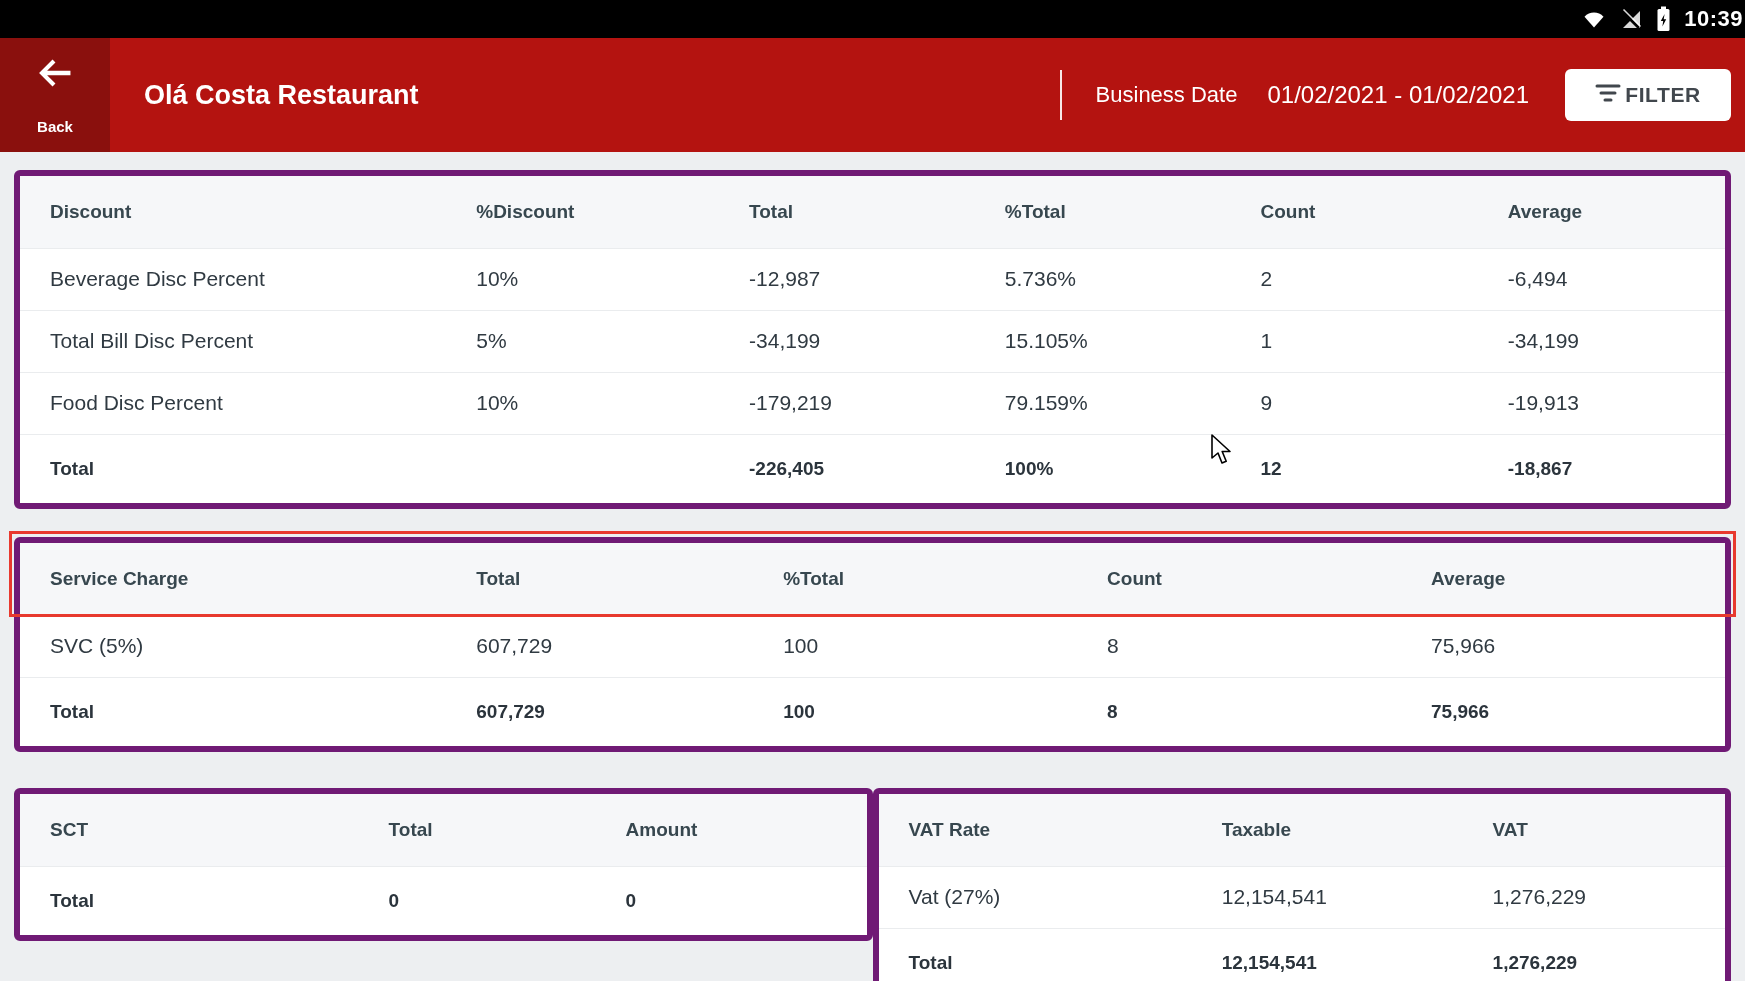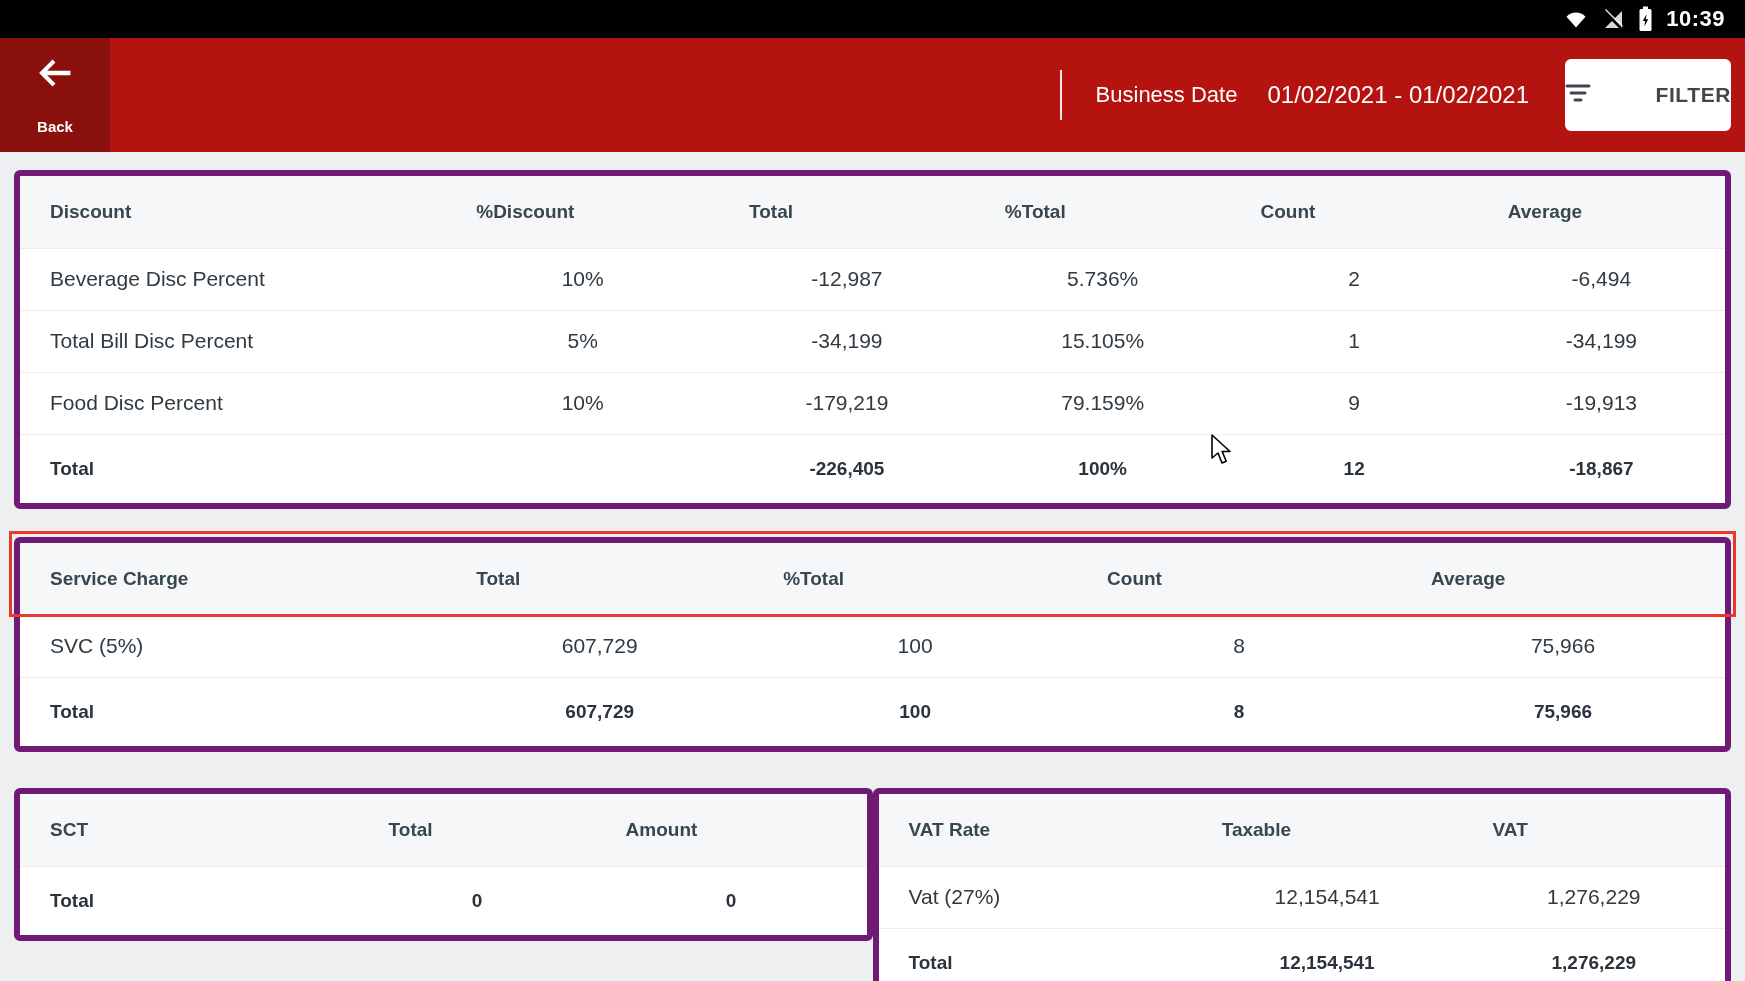--- a/index.html
+++ b/index.html
@@ -8,59 +8,59 @@
     font-family:"Liberation Sans", sans-serif;
     background:#edeff1;
     position:relative;
     overflow:hidden;
     color:#303a42;
   }
   
   .status-bar {
     height:38px; background:#000; color:#fff;
     display:flex; align-items:center; justify-content:flex-end;
-    gap:13px; padding:0 20px;
+    gap:13px; padding:0 2px;
   }
   .status-time { font-size:22px; font-weight:bold; letter-spacing:0.5px; }
   .sicon { display:flex; align-items:center; }
   
   .app-bar {
     height:114px; background:#b41310; color:#fff;
     display:flex; align-items:center;
   }
   .back-btn {
     width:110px; height:114px; background:#8a100d;
     display:flex; flex-direction:column; align-items:center; justify-content:center;
     gap:24px; cursor:pointer; flex:0 0 auto;
   }
   .back-label { font-size:15px; font-weight:bold; }
   .app-title { font-size:27px; font-weight:bold; margin-left:34px; }
   .flex-spacer { flex:1; }
   .vdivider { width:2px; height:50px; background:rgba(255,255,255,0.9); margin-right:34px; }
   .bd-label { font-size:22px; margin-right:30px; }
   .bd-value { font-size:24px; margin-right:36px; cursor:pointer; }
   .filter-btn {
-    height:72px; min-width:166px; background:#fff; border:none; border-radius:6px;
-    display:flex; align-items:center; justify-content:space-between; gap:4px;
+    height:52px; min-width:166px; background:#fff; border:none; border-radius:6px;
+    display:flex; align-items:center; justify-content:center; gap:4px;
     font-family:inherit; font-size:21px; font-weight:bold; color:#41474d;
     letter-spacing:0.6px; margin-right:14px; cursor:pointer;
   }
   
   .content { padding:18px 14px 0 14px; }
   .card {
     background:#fff; border:6px solid #701a75; border-radius:6px; overflow:hidden;
   }
   table { width:100%; border-collapse:collapse; table-layout:fixed; }
   th, td { padding:0 30px; white-space:nowrap; overflow:hidden; }
   th {
     height:72px; background:#f6f7f9;
     font-size:19px; font-weight:bold; color:#37474f; text-align:left;
   }
   td {
-    height:62px; font-size:21px; color:#303a42; text-align:center;
+    height:62px; font-size:21px; color:#303a42; text-align:left;
     border-top:1px solid #eaecee;
   }
   th.l, td.l { text-align:left; }
   tr.total-row td { font-weight:bold; font-size:19px; color:#2b343c; height:69px; }
   .gap28 { height:28px; }
   .gap36 { height:36px; }
   
   .sc-wrap { position:relative; }
   .highlight-box {
     position:absolute; top:-6px; left:-5px; right:-5px; height:86px;
@@ -100,20 +100,21 @@
 
 <div class="app-bar">
   <div class="back-btn">
     <span>
       <svg width="38" height="34" viewBox="0 0 24 22">
           <path fill="#fff" d="M22 9.6 H6.9 l5.4-5.4 L10.4 2.3 1.7 11 l8.7 8.7 1.9-1.9 L6.9 12.4 H22 Z"></path>
         </svg>
     </span>
     <span class="back-label">Back</span>
   </div>
+  <div class="app-title">Olá Costa Restaurant</div>
   <div class="flex-spacer"></div>
   <div class="vdivider"></div>
   <div class="bd-label">Business Date</div>
   <div class="bd-value">01/02/2021 - 01/02/2021</div>
   <button class="filter-btn">
     <span>
       <svg width="26" height="20" viewBox="0 0 26 20">
         <line x1="2" y1="3" x2="24" y2="3" stroke="#41474d" stroke-width="3" stroke-linecap="round"></line>
         <line x1="6" y1="10" x2="20" y2="10" stroke="#41474d" stroke-width="3" stroke-linecap="round"></line>
         <line x1="10" y1="17" x2="16" y2="17" stroke="#41474d" stroke-width="3" stroke-linecap="round"></line>

